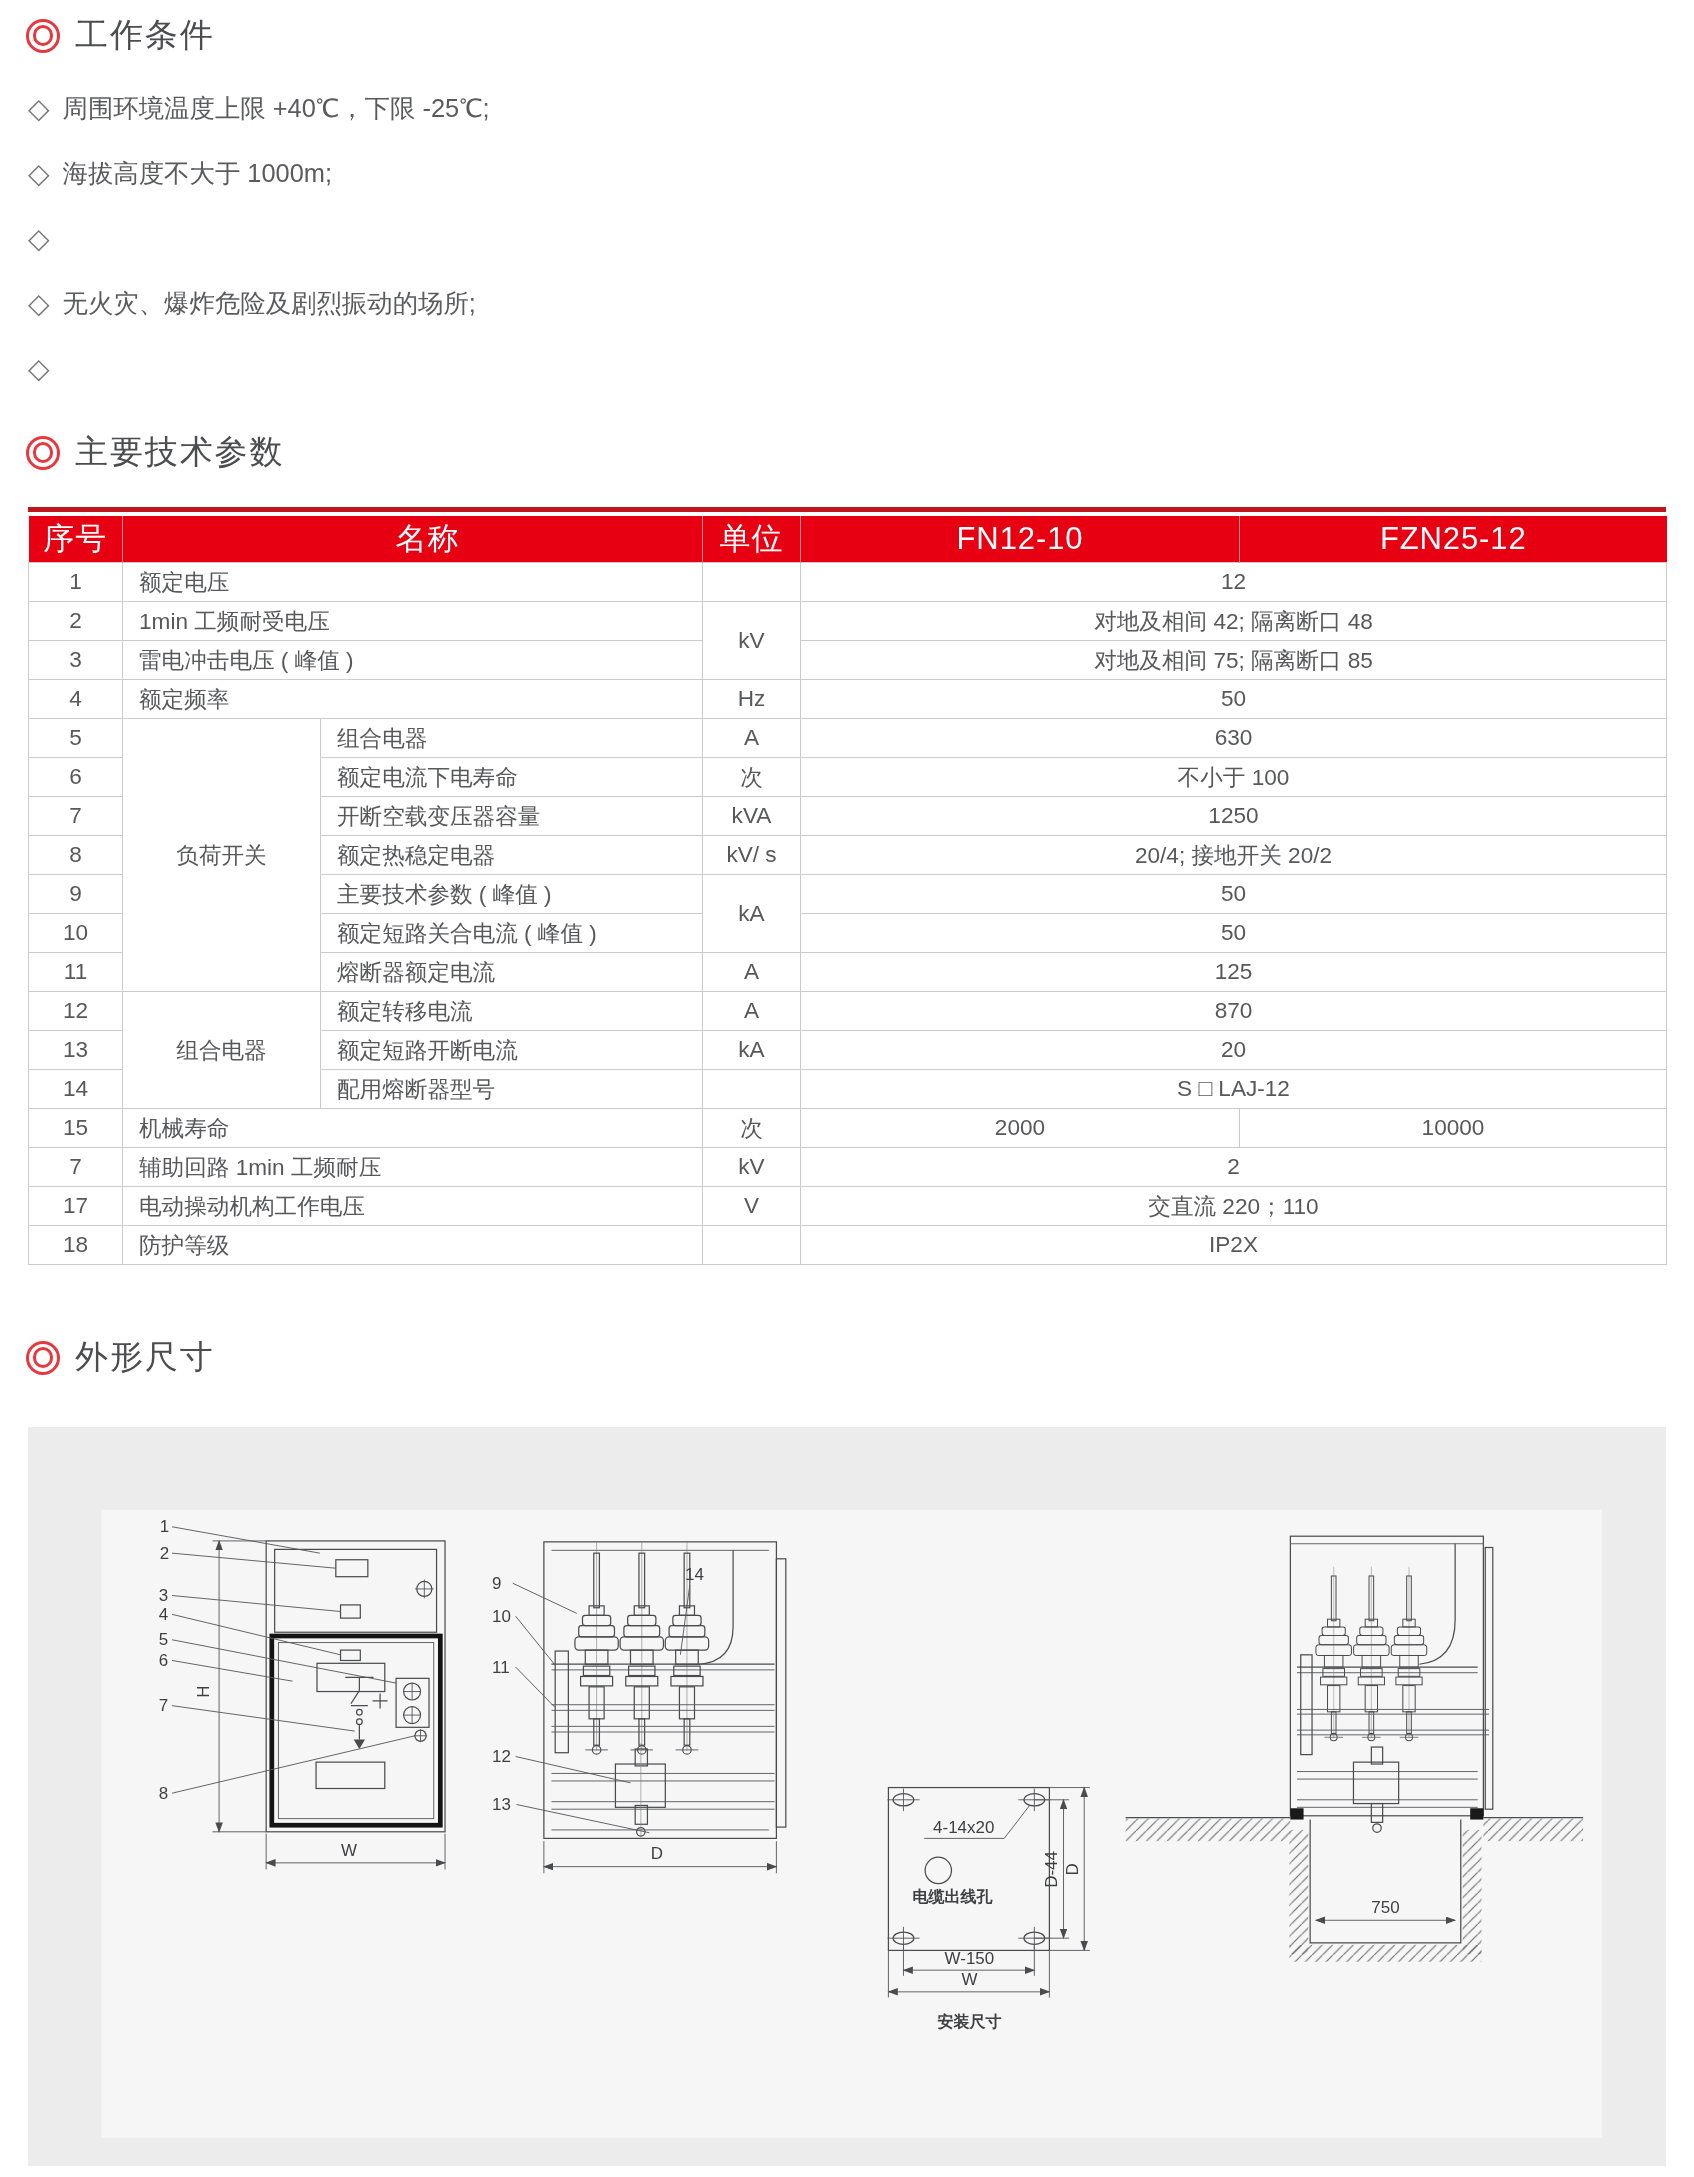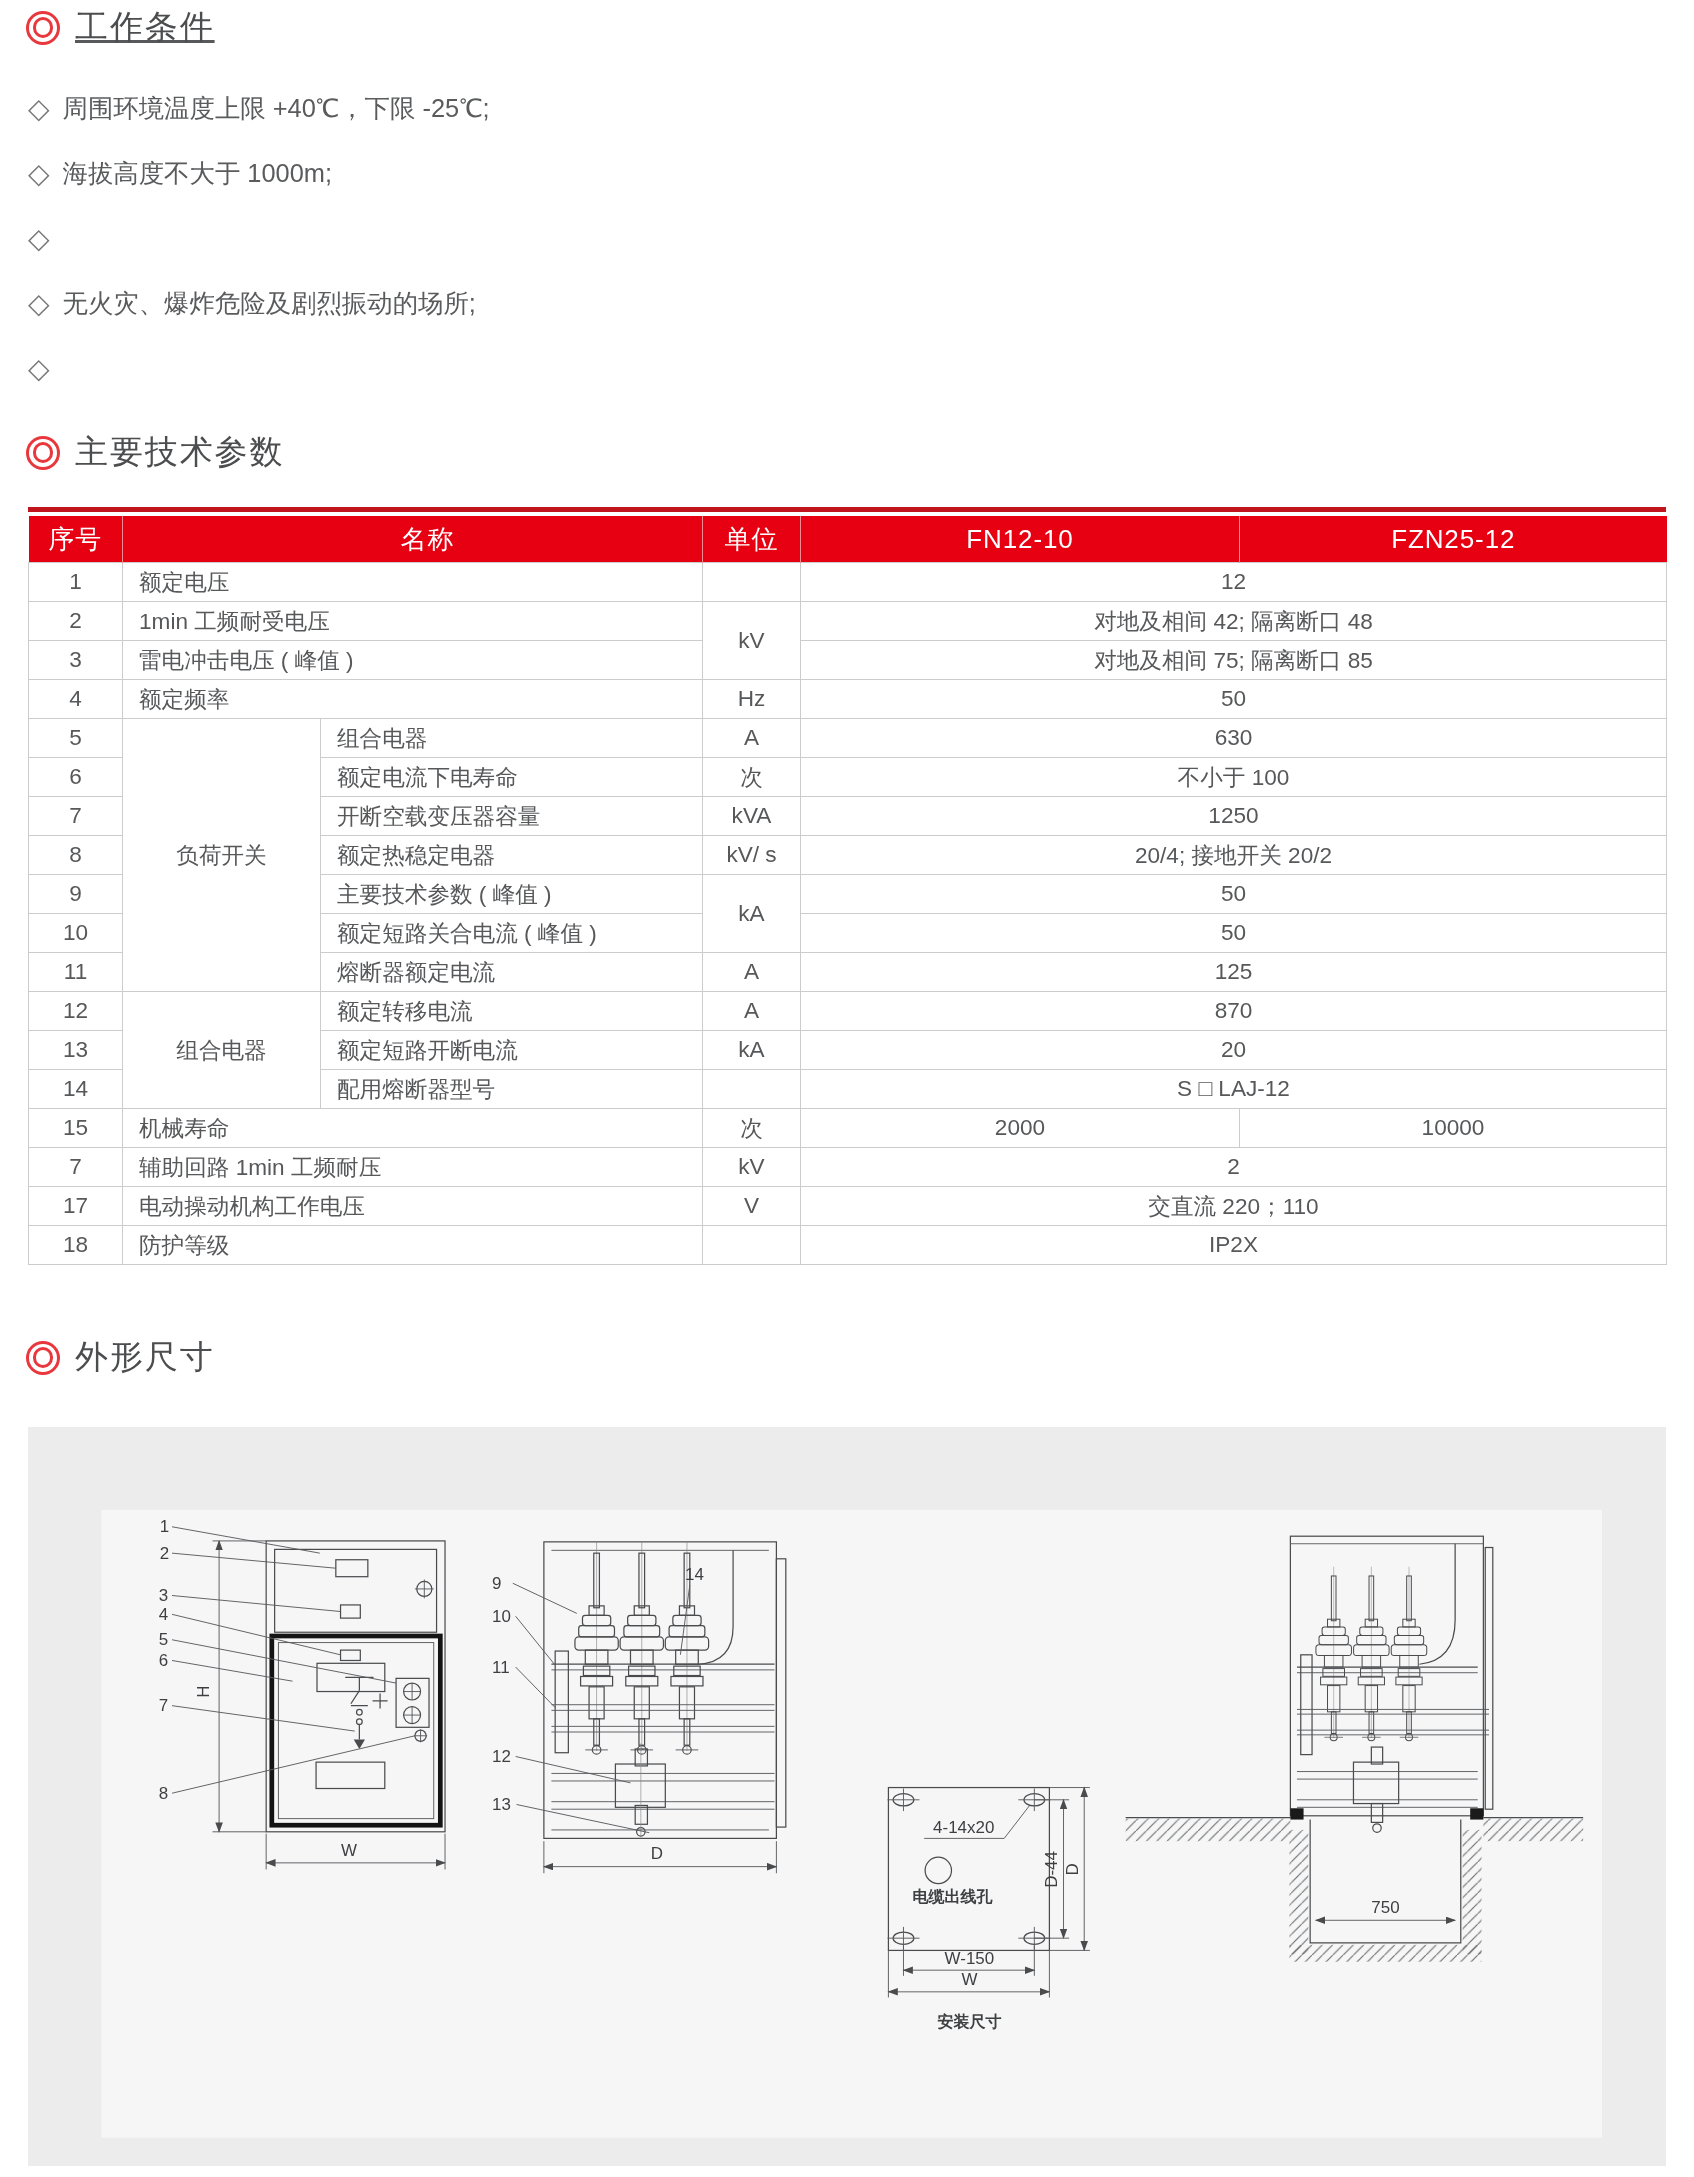--- a/index.html
+++ b/index.html
@@ -12,40 +12,40 @@
   .sec-head .title{font-size:33px;font-weight:500;color:#4c4d4f;letter-spacing:1.9px;}
   .ring{width:34px;height:34px;border:3.8px solid #e8383d;border-radius:50%;position:relative;box-sizing:border-box;flex:0 0 auto;}
   .ring::after{content:"";position:absolute;inset:3.8px;border:3.8px solid #e8383d;border-radius:50%;}
   
   .conds{position:absolute;left:28px;top:76px;}
   .cond{display:flex;align-items:center;height:65px;font-size:25.4px;color:#5a5b5d;}
   .cond .dia{font-size:28px;color:#77787a;margin-right:13px;line-height:1;}
   
   .tbar{position:absolute;left:28px;top:507px;width:1638px;height:4.7px;background:#c0151c;}
   .tparams{position:absolute;left:28px;top:516px;width:1638px;border-collapse:collapse;table-layout:fixed;font-size:22.6px;color:#57585a;}
-  .tparams th{background:#e60012;color:#ffffff;font-weight:400;font-size:26px;height:44px;border-right:0.9px solid rgba(255,255,255,.55);letter-spacing:0.9px;}
+  .tparams th{background:#e60012;color:#ffffff;font-weight:400;font-size:31px;height:44px;border-right:0.9px solid rgba(255,255,255,.55);letter-spacing:0.9px;}
   .tparams th:last-child{border-right:none;}
   .tparams th.hl{text-align:center;padding-left:31px;}
   .tparams td{border:0.9px solid #cccccd;height:38px;background:#ffffff;padding:0;}
   .tparams td.l{text-align:left;padding-left:16px;}
   .tparams td.c{text-align:center;}
   
   .panel{position:absolute;left:28px;top:1427px;width:1638px;height:739px;background:#ececed;}
   svg{font-family:"Liberation Sans",sans-serif;}
   .dl{stroke:#4a4b4d;stroke-width:1.3;fill:none;}
   .dthin{stroke:#5a5b5d;stroke-width:1;fill:none;}
   .dthick{stroke:#141414;stroke-width:5;fill:none;}
   .lab{font-size:18px;fill:#3e3f41;}
   .dim{font-size:18px;fill:#3e3f41;}
   .cjk{font-size:17px;fill:#3e3f41;font-weight:600;}
 </style>
 </head>
 <body>
 
-<div class="sec-head" style="top:5px;text-decoration:underline;">
+<div class="sec-head" style="top:13px;">
   <span class="ring"></span>
   <span class="title">工作条件</span>
 </div>
 
 <div class="conds">
   <div class="cond">
     <span class="dia">◇</span>
     <span>周围环境温度上限 +40℃，下限 -25℃;</span>
   </div>
   <div class="cond">

